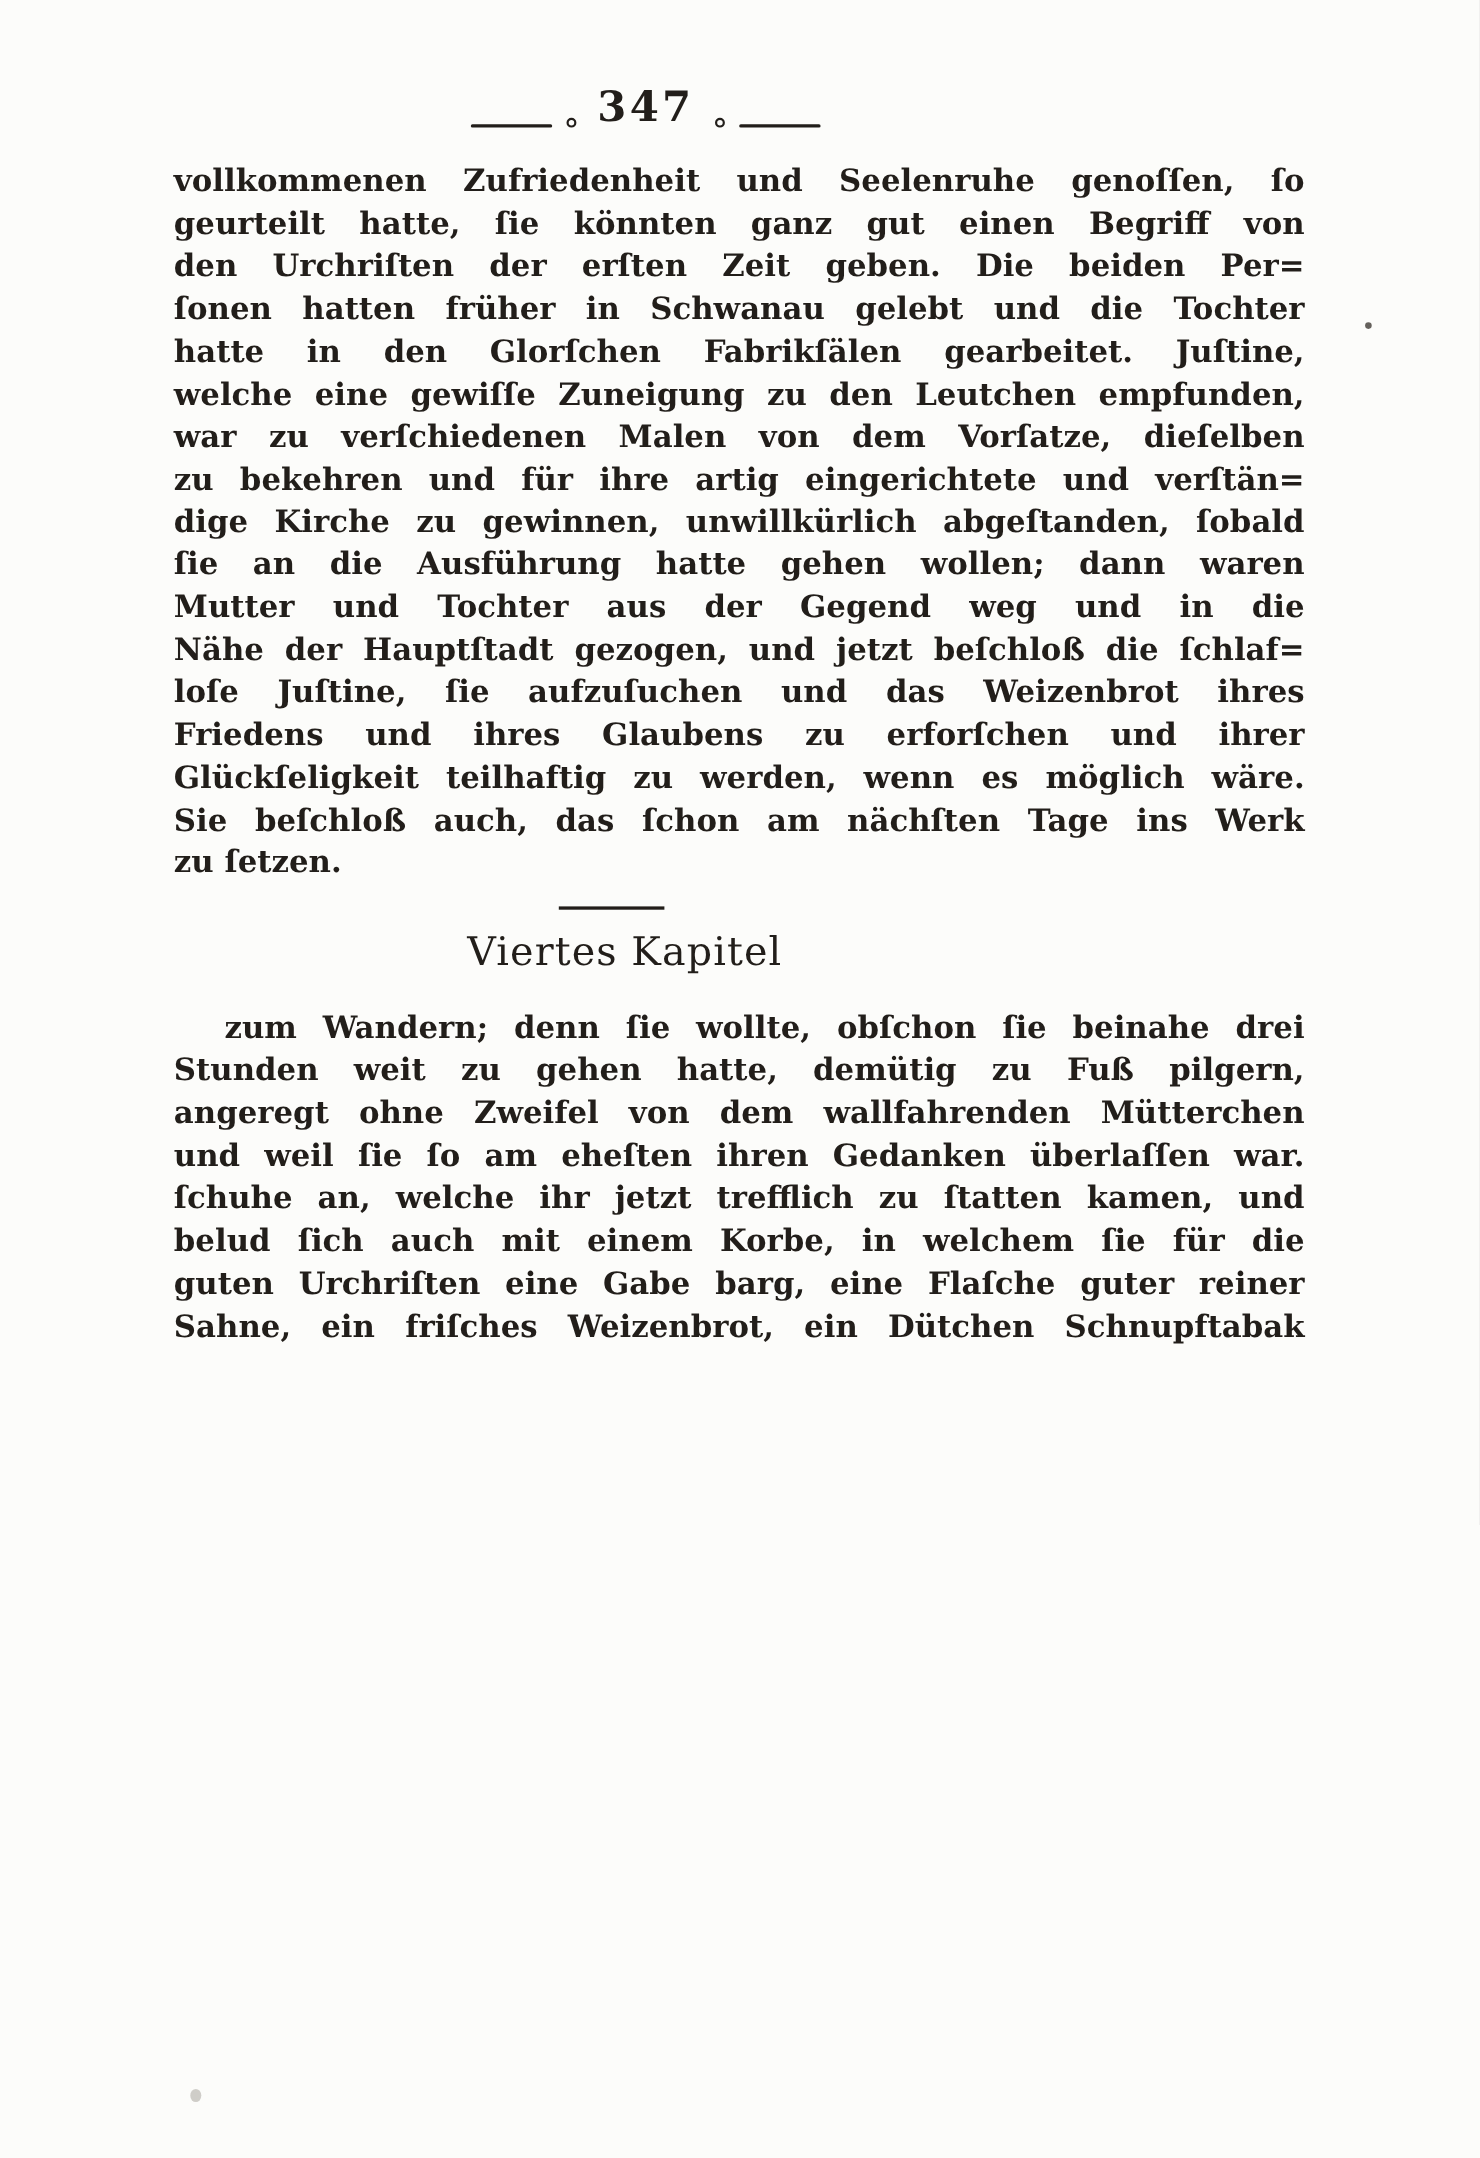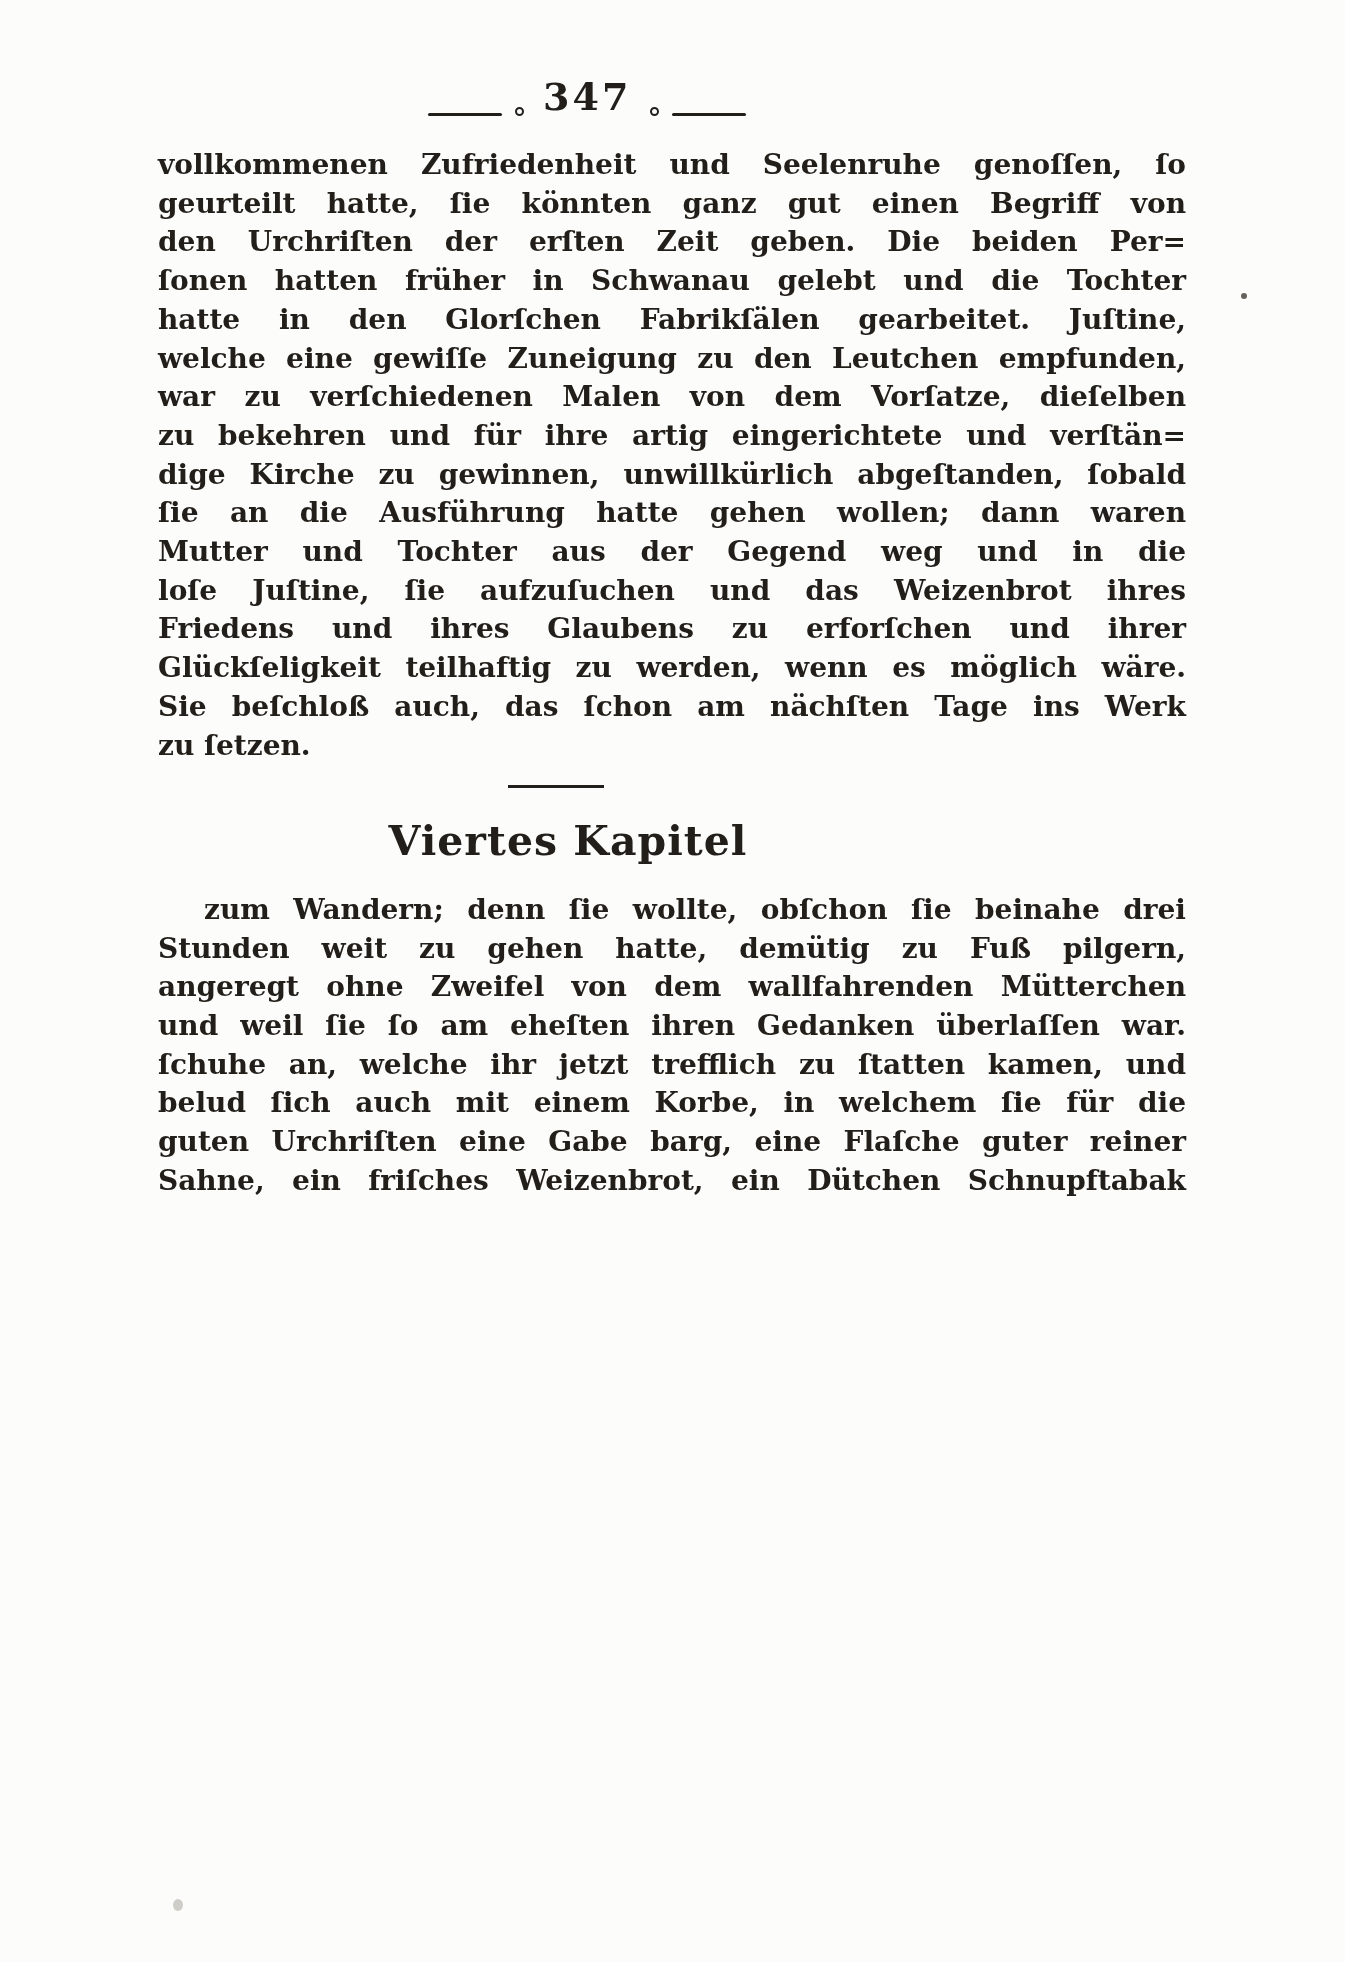--- a/index.html
+++ b/index.html
@@ -35,22 +35,22 @@
   }
   .p1 .line:last-child { text-align-last:left; }   
   .p2 .line:first-child { text-indent:46px; }       
   
   .divider {
     width:96px; height:3px; background:#221e1a;
     margin:20px 0 0 350px;
   }
   
   .chapter {
-    margin-top:34px;
-    font-size:41px; font-weight:bold;
+    margin-top:20px;
+    font-size:36px; font-weight:normal;
     text-align:center;
     position:relative; left:-104px;
     letter-spacing:1px;
   }
   .p2 { margin-top:30px; }
   
   .speck-right {
     position:absolute; left:1241px; top:293px;
     width:6px; height:6px; border-radius:50%;
     background:#4a453f; opacity:.85;
@@ -81,20 +81,21 @@
         <div class="line">geurteilt hatte, ſie könnten ganz gut einen Begriff von</div>
         <div class="line">den Urchriſten der erſten Zeit geben.  Die beiden Per=</div>
         <div class="line">ſonen hatten früher in Schwanau gelebt und die Tochter</div>
         <div class="line">hatte in den Glorſchen Fabrikſälen gearbeitet.  Juſtine,</div>
         <div class="line">welche eine gewiſſe Zuneigung zu den Leutchen empfunden,</div>
         <div class="line">war zu verſchiedenen Malen von dem Vorſatze, dieſelben</div>
         <div class="line">zu bekehren und für ihre artig eingerichtete und verſtän=</div>
         <div class="line">dige Kirche zu gewinnen, unwillkürlich abgeſtanden, ſobald</div>
         <div class="line">ſie an die Ausführung hatte gehen wollen; dann waren</div>
         <div class="line">Mutter und Tochter aus der Gegend weg und in die</div>
+        <div class="line">Nähe der Hauptſtadt gezogen, und jetzt beſchloß die ſchlaf=</div>
         <div class="line">loſe Juſtine, ſie aufzuſuchen und das Weizenbrot ihres</div>
         <div class="line">Friedens und ihres Glaubens zu erforſchen und ihrer</div>
         <div class="line">Glückſeligkeit teilhaftig zu werden, wenn es möglich wäre.</div>
         <div class="line">Sie beſchloß auch, das ſchon am nächſten Tage ins Werk</div>
         <div class="line">zu ſetzen.</div>
       </div>
 
     <div class="divider"></div>
 
     <div class="chapter">Viertes Kapitel</div>

